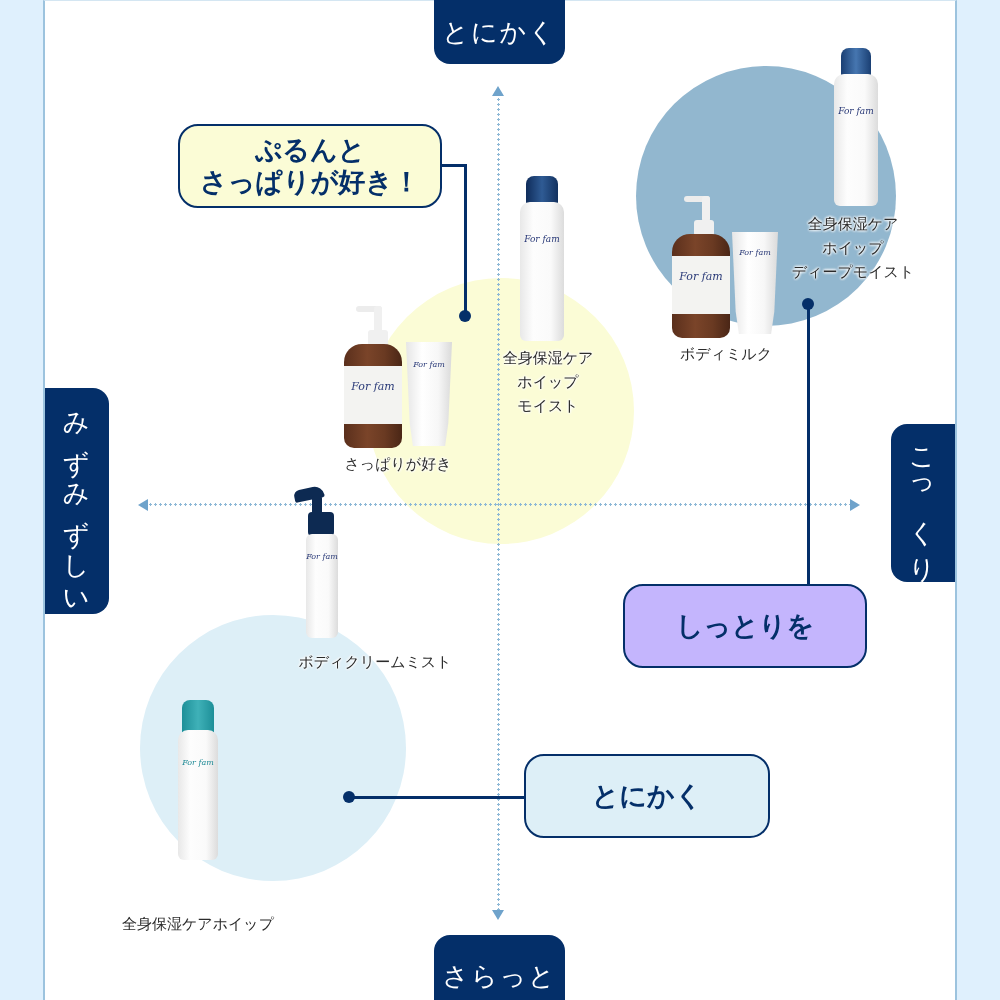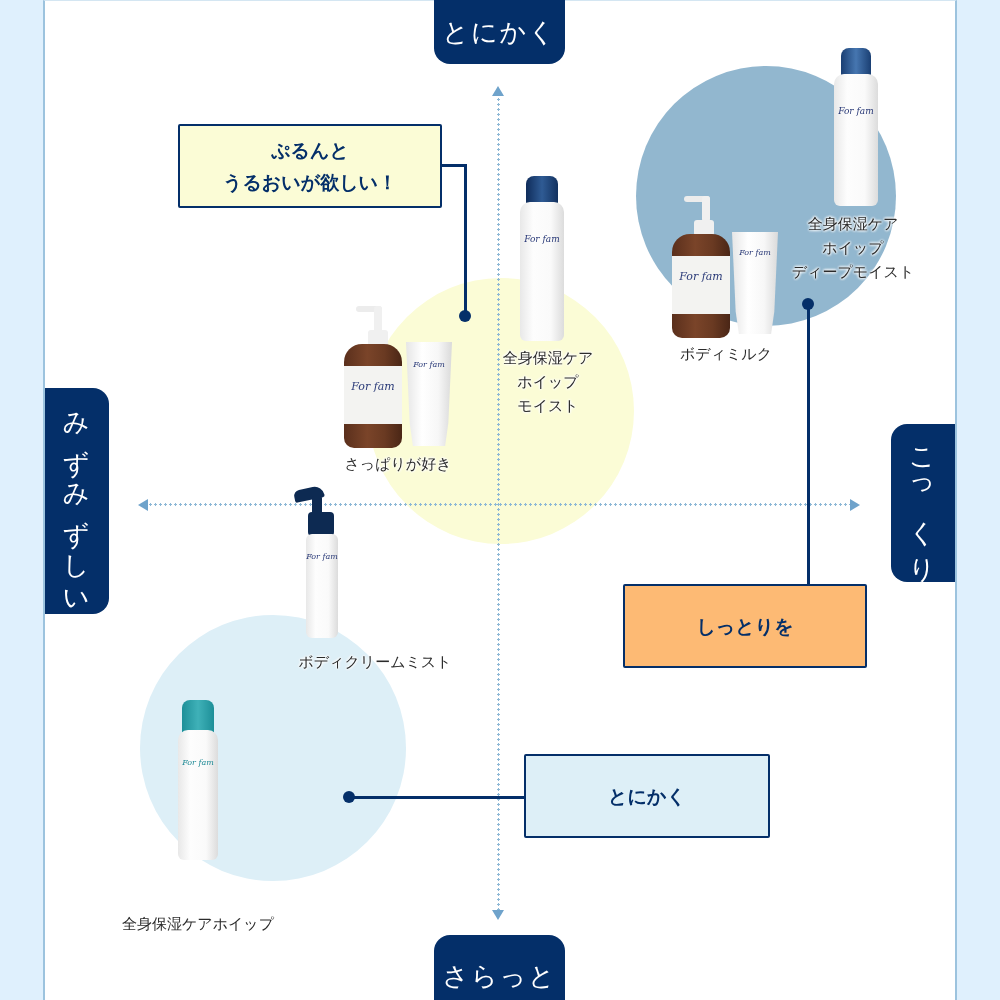--- a/index.html
+++ b/index.html
@@ -35,25 +35,25 @@
   .tab { position: absolute; background: #042f69; color: #fff; font-size: 26px; letter-spacing: 2px;
     display: flex; align-items: center; justify-content: center; }
   .tab-top    { left: 434px; top: 0;   width: 131px; height: 64px; border-radius: 0 0 16px 16px; }
   .tab-bottom { left: 434px; top: 935px; width: 131px; height: 83px; border-radius: 16px 16px 0 0; }
   .tab-left   { left: 45px;  top: 388px; width: 64px; height: 226px; border-radius: 0 16px 16px 0;
     writing-mode: vertical-rl; letter-spacing: 6px; }
   .tab-right  { left: 891px; top: 424px; width: 64px; height: 158px; border-radius: 16px 0 0 16px;
     writing-mode: vertical-rl; letter-spacing: 6px; }
 
   
-  .callout { position: absolute; border: 2.5px solid #042f69; border-radius: 2px;
-    color: #042f69; font-weight: bold; font-size: 19px; line-height: 32px; text-align: center;
+  .callout { position: absolute; border: 2.5px solid #042f69; border-radius: 20px;
+    color: #042f69; font-weight: bold; font-size: 27px; line-height: 32px; text-align: center;
     display: flex; flex-direction: column; justify-content: center; }
   .callout-yellow { left: 178px; top: 124px; width: 264px; height: 84px; background: #fbfcd6; }
-  .callout-steel  { left: 623px; top: 584px; width: 244px; height: 84px; background: #fdba74; }
+  .callout-steel  { left: 623px; top: 584px; width: 244px; height: 84px; background: #c4b5fd; }
   .callout-sky    { left: 524px; top: 754px; width: 246px; height: 84px; background: #ddeff7; }
 
   .line { position: absolute; background: #042f69; }
   .dot { position: absolute; width: 12px; height: 12px; border-radius: 50%; background: #042f69; }
 
   
   .product { position: absolute; }
   .label { position: absolute; font-size: 15px; color: #2b2b2b; text-align: center; line-height: 24px;
     white-space: nowrap;
     text-shadow: 0 0 3px #fff, 0 0 3px #fff, 0 0 3px #fff, 0 0 3px #fff; }
@@ -96,21 +96,21 @@
 <div class="dot" style="left:459px; top:310px;"></div>
 
 <div class="line" style="left:807px; top:304px; width:2.5px; height:282px;"></div>
 <div class="dot" style="left:802px; top:298px;"></div>
 
 <div class="line" style="left:348px; top:796px; width:178px; height:2.5px;"></div>
 <div class="dot" style="left:343px; top:791px;"></div>
 
 <div class="callout callout-yellow">
   <span>ぷるんと</span>
-  <span>うるおいが欲しい！</span>
+  <span>さっぱりが好き！</span>
 </div>
 <div class="callout callout-steel">
   <span>しっとりを</span>
 </div>
 <div class="callout callout-sky">
   <span>とにかく</span>
 </div>
 
 <div class="product" style="left:520px; top:176px; width:44px; height:165px;">
   <div class="can" style="left:0; top:0; width:44px; height:165px;">

